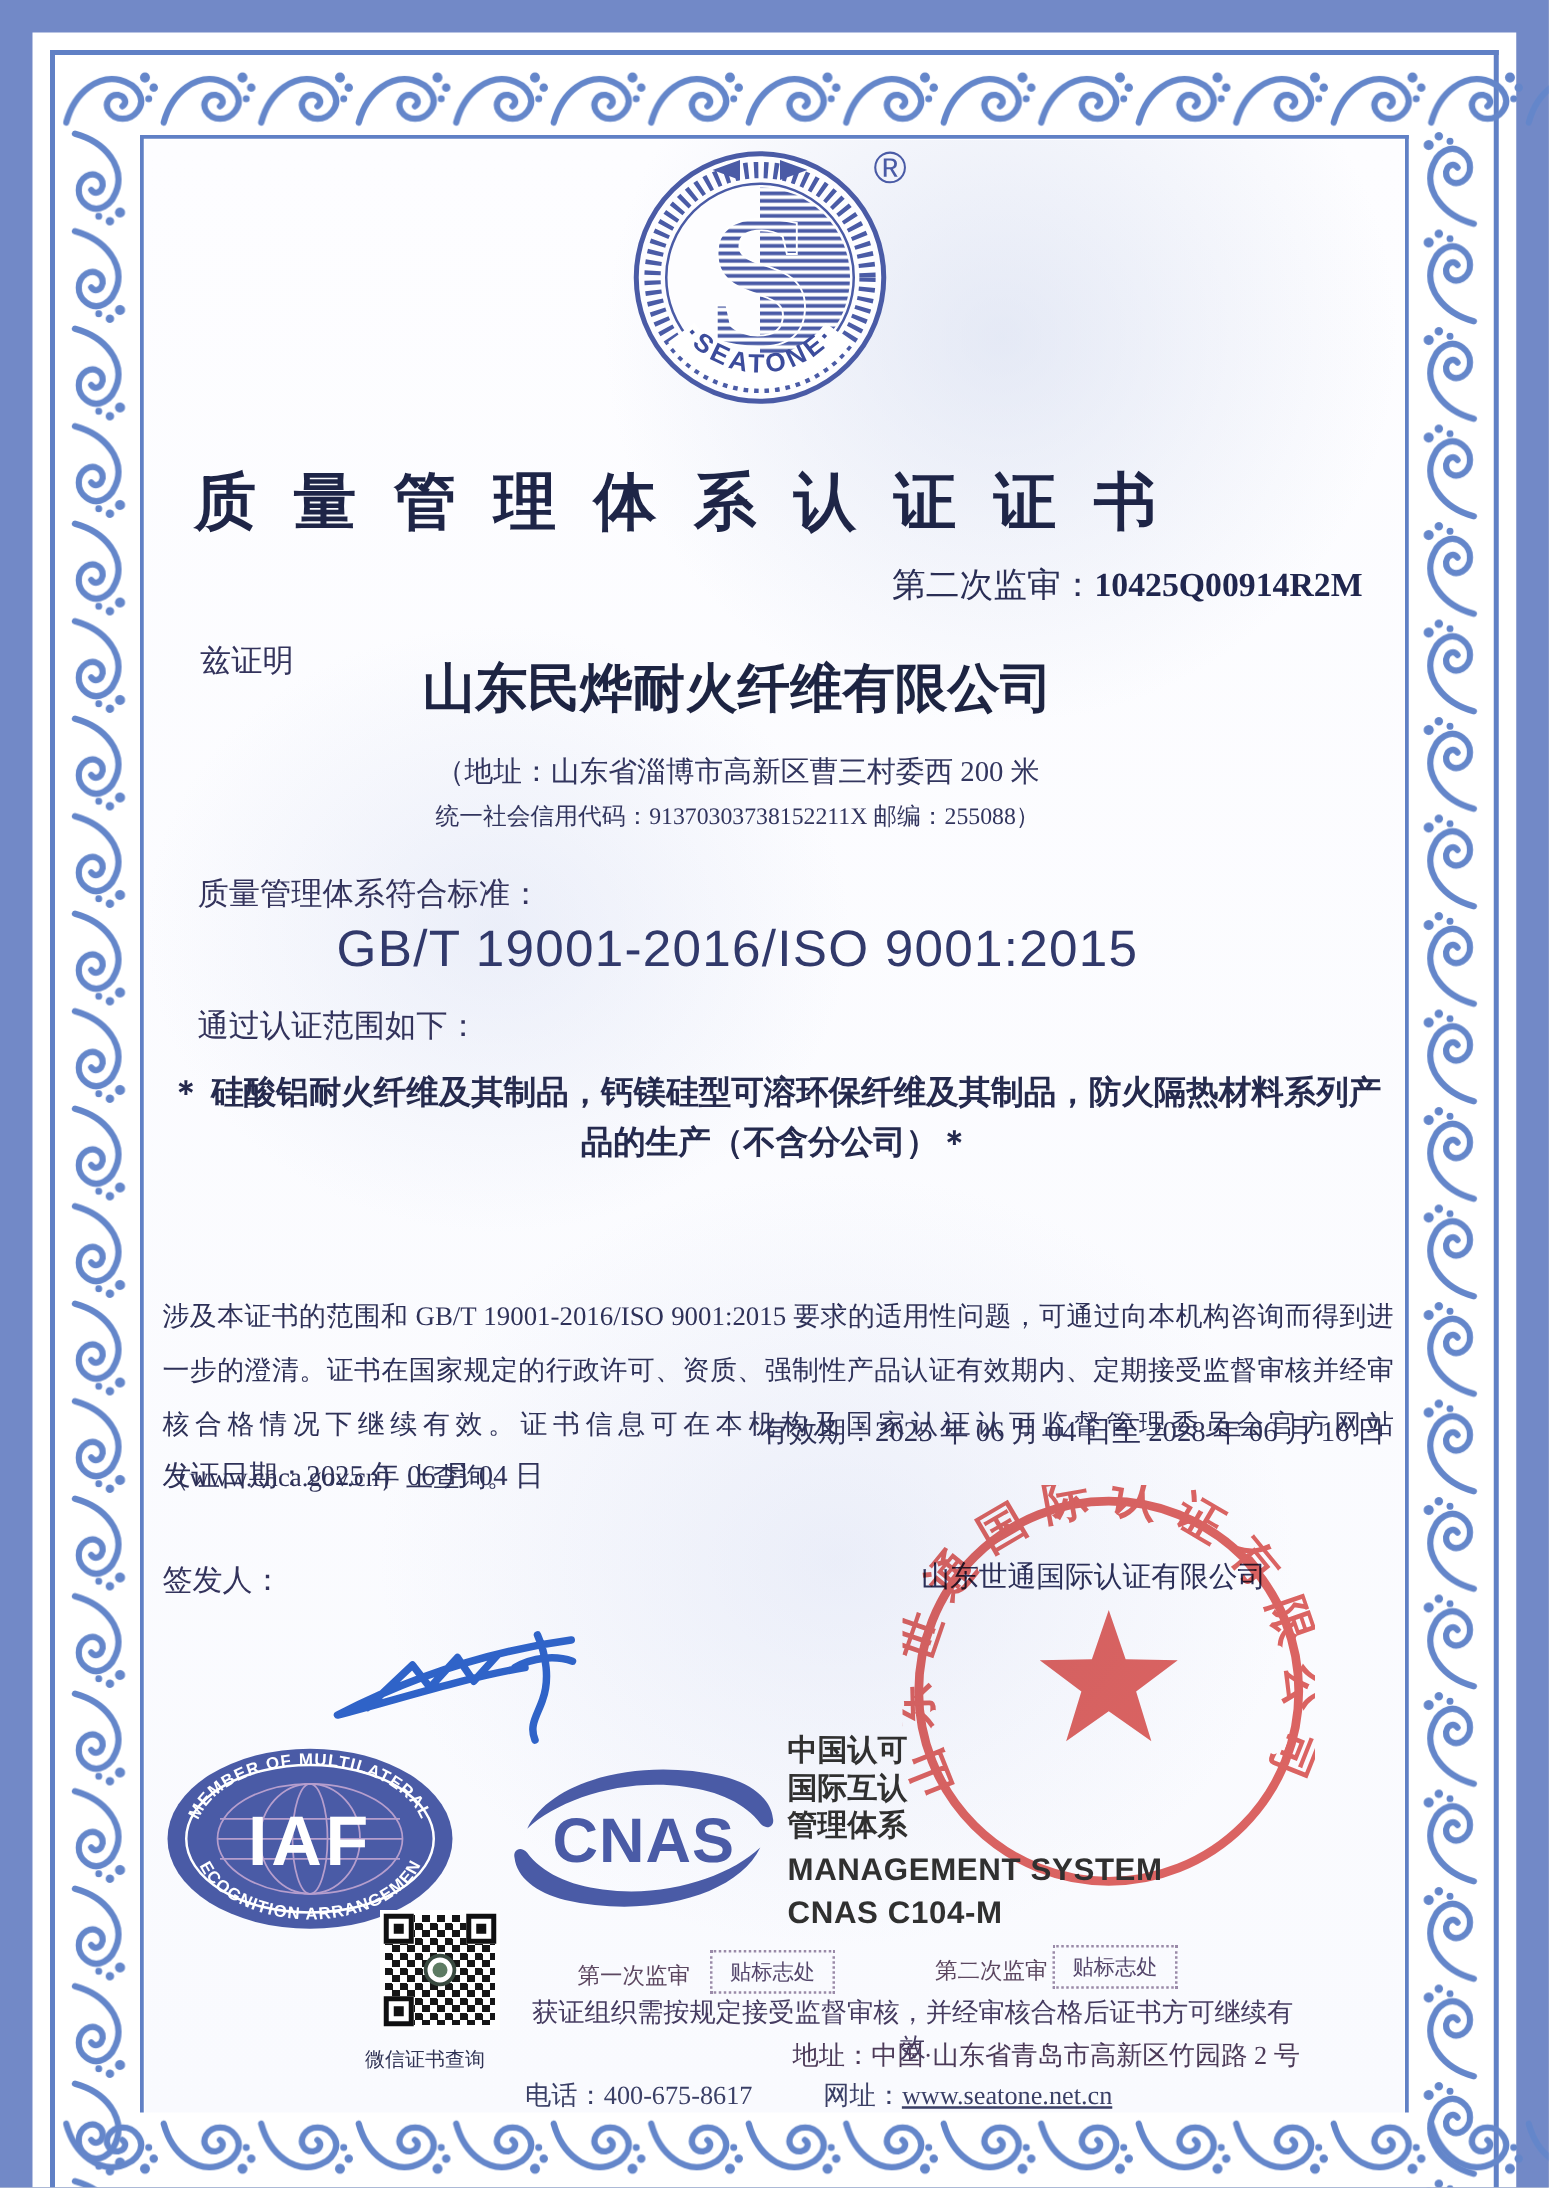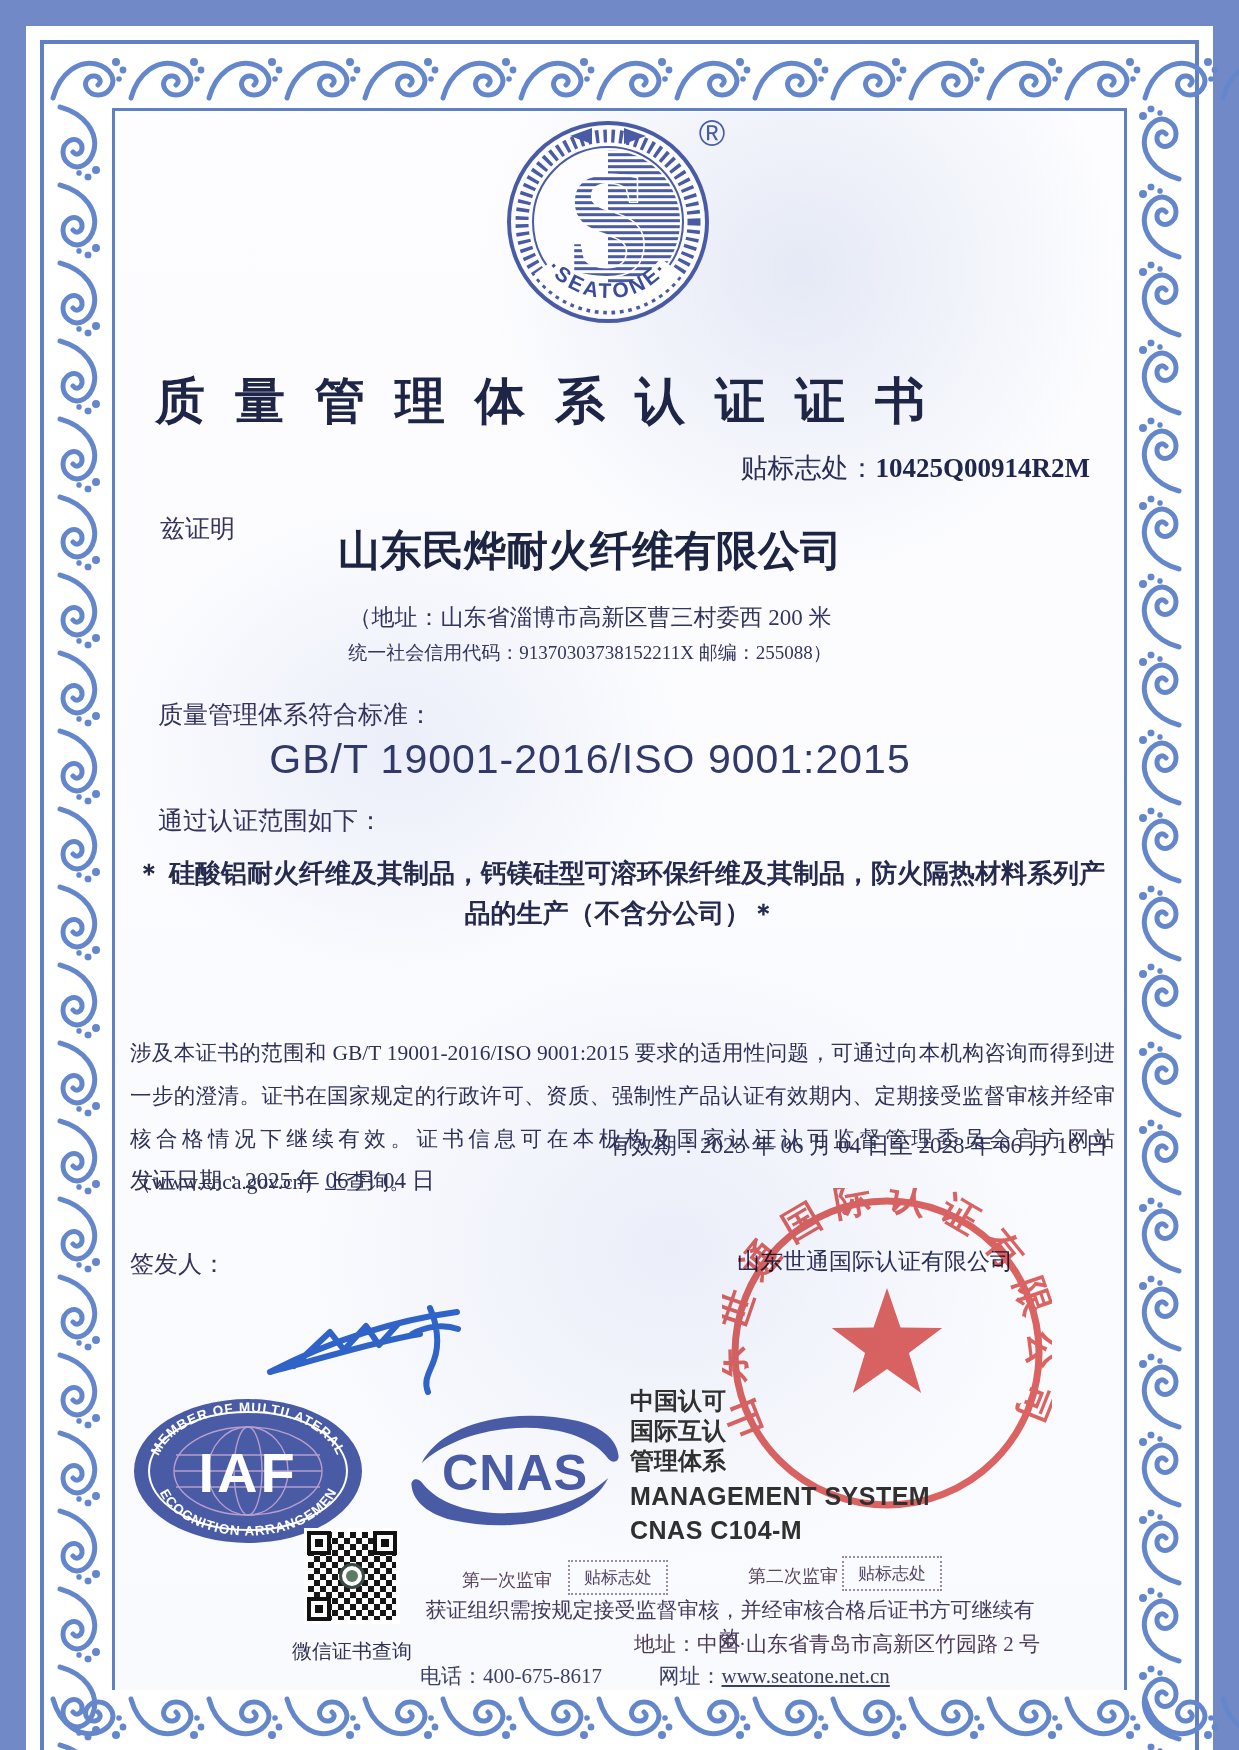--- a/index.html
+++ b/index.html
@@ -64,21 +64,21 @@
     font-family:"Liberation Sans","DejaVu Sans",sans-serif;letter-spacing:.5px;}
   .qr{left:308px;top:1532px;width:88px;height:88px;
     background-image:conic-gradient(#161616 25%,#fff 25% 50%,#161616 50% 75%,#fff 75%);
     background-size:12px 12px;outline:4px solid #fff;}
   .finder{position:absolute;width:24px;height:24px;border:4px solid #111;background:#fff;box-sizing:border-box;}
   .finder::after{content:"";position:absolute;left:4px;top:4px;width:8px;height:8px;background:#111;}
   .f-tl{left:-1px;top:-1px;} .f-tr{right:-1px;top:-1px;} .f-bl{left:-1px;bottom:-1px;}
   .qrbadge{position:absolute;left:31px;top:31px;width:26px;height:26px;border-radius:50%;
     background:#fff;border:3px solid #394a40;box-sizing:border-box;}
   .qrbadge::after{content:"";position:absolute;left:4px;top:4px;width:12px;height:12px;border-radius:50%;background:#5d7b63;}
-  .qrcap{left:292px;width:120px;top:1638px;font-size:20px;color:#2f3254;text-align:right;}
+  .qrcap{left:292px;width:120px;top:1638px;font-size:16px;color:#2f3254;text-align:left;}
   .audit-label{font-size:18px;color:#5c4760;}
   .audit-box{font-size:17px;color:#54466b;border:2px dotted #9a8aa8;padding:4px 14px;}
   .a1l{left:462px;top:1568px;} .a1b{left:568px;top:1560px;}
   .a2l{left:748px;top:1564px;} .a2b{left:842px;top:1556px;}
   .note{left:420px;width:620px;top:1596px;font-size:21px;color:#453b60;text-align:center;}
   .addrline{left:420px;width:620px;top:1630px;font-size:21px;color:#4c3a58;text-align:right;}
   .phoneline{left:420px;width:620px;top:1662px;font-size:21px;color:#3a3f66;text-align:left;}
   .phoneline .web{text-decoration:underline;}
   .logo{left:500px;top:110px;}
 </style>
@@ -153,21 +153,21 @@
     <path id="seatoneArc" d="M45,156 A78,78 0 0 0 171,156" fill="none" stroke="#ffffff" stroke-width="26"></path>
     <text font-family="Liberation Sans, DejaVu Sans, sans-serif" font-weight="bold" font-size="21" fill="#3c4c9c" letter-spacing="3">
       <textPath href="#seatoneArc" startOffset="50%" text-anchor="middle">·SEATONE·</textPath>
     </text>
     <text x="212" y="36" text-anchor="middle" font-family="Liberation Sans, DejaVu Sans, sans-serif" font-size="36" fill="#4a5ba6">®</text>
   </svg>
 
   <div class="abs title ctr">质量管理体系认证证书</div>
 
   <div class="abs certno">
-    <span>贴标志处：</span><b>10425Q00914R2M</b>
+    <span>第二次监审：</span><b>10425Q00914R2M</b>
   </div>
 
   <div class="abs intro">兹证明</div>
   <div class="abs company ctr sans">山东民烨耐火纤维有限公司</div>
   <div class="abs addr1 ctr">（地址：山东省淄博市高新区曹三村委西 200 米</div>
   <div class="abs addr2 ctr">统一社会信用代码：91370303738152211X 邮编：255088）</div>
 
   <div class="abs stdlabel">质量管理体系符合标准：</div>
   <div class="abs standard ctr sans">GB/T 19001-2016/ISO 9001:2015</div>
 

